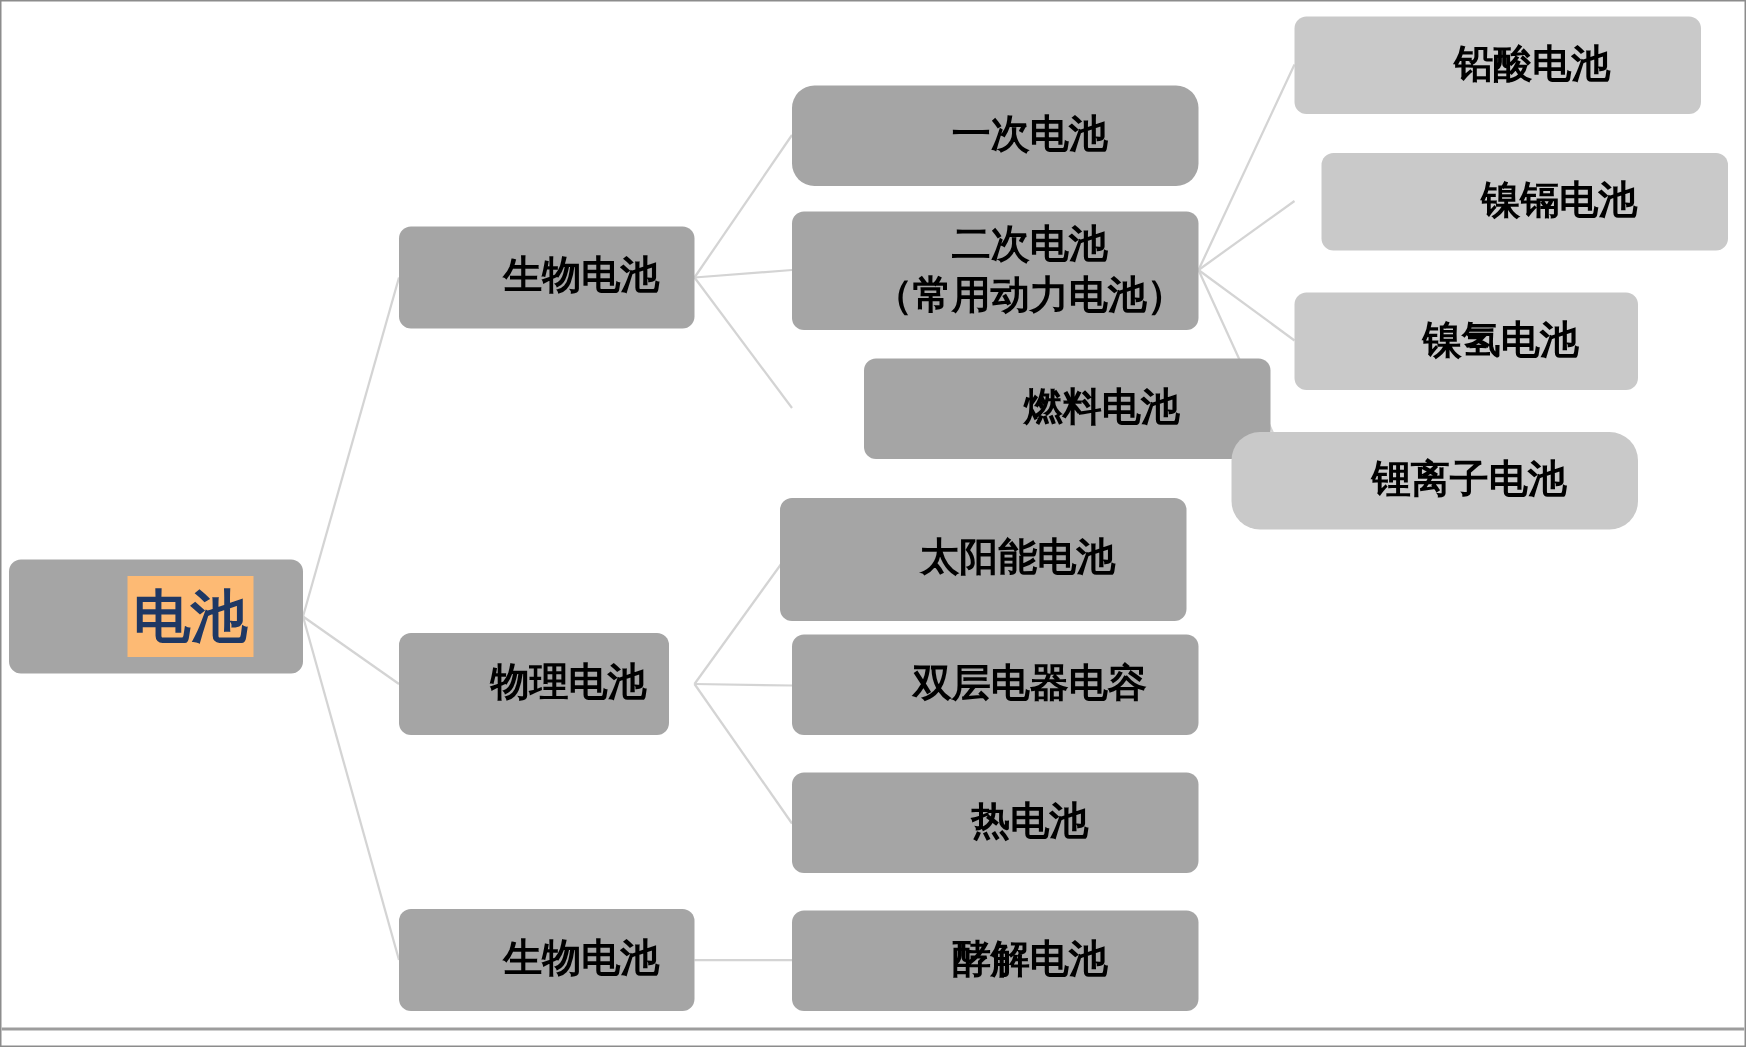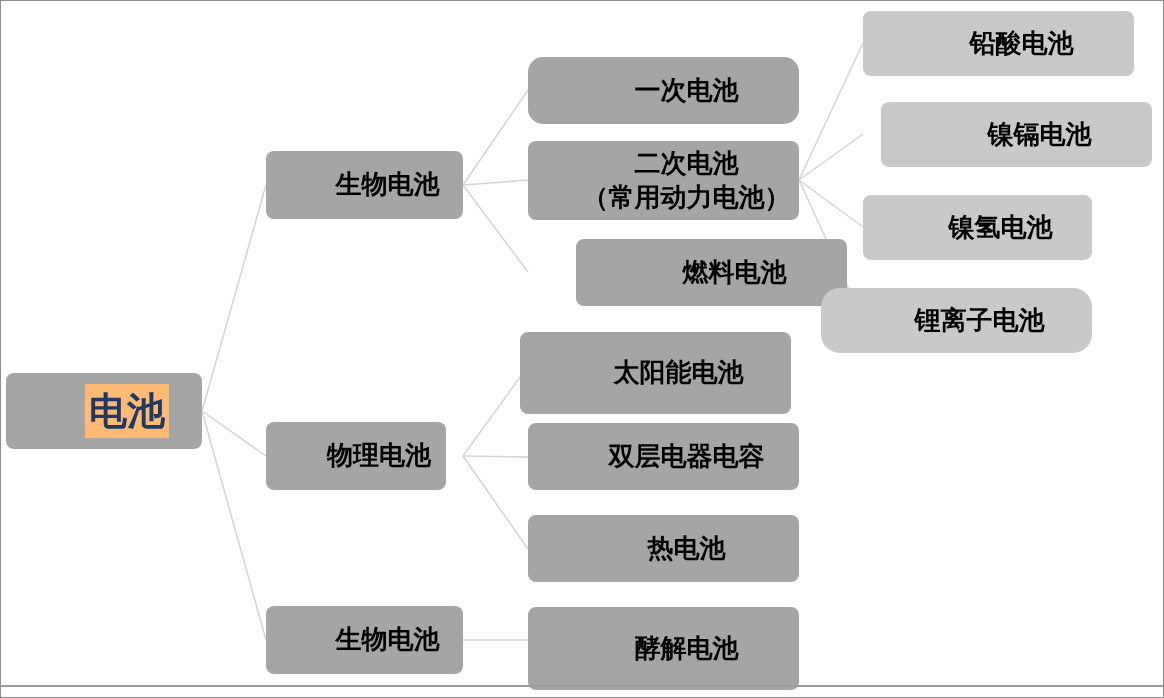--- a/index.html
+++ b/index.html
@@ -77,21 +77,21 @@
 
   <div class="node node-dark" style="left:527px;top:56px;width:271px;height:67px;border-radius:15px;">一次电池</div>
   <div class="node node-dark" style="left:527px;top:140px;width:271px;height:79px;">二次电池
 （常用动力电池）</div>
   <div class="node node-dark" style="left:527px;top:238px;width:271px;height:67px;margin-left:48px;">燃料电池</div>
 
   <div class="node node-dark" style="left:519px;top:331px;width:271px;height:82px;">太阳能电池</div>
   <div class="node node-dark" style="left:527px;top:514px;width:271px;height:67px;">热电池</div>
   <div class="node node-dark" style="left:527px;top:422px;width:271px;height:67px;">双层电器电容</div>
 
-  <div class="node node-dark" style="left:527px;top:606px;width:271px;height:83px;">酵解电池</div>
+  <div class="node node-dark" style="left:527px;top:606px;width:271px;height:67px;">酵解电池</div>
 
   <div class="node node-light" style="left:862px;top:10px;width:271px;height:65px;">铅酸电池</div>
   <div class="node node-light" style="left:862px;top:101px;width:271px;height:65px;margin-left:18px;">镍镉电池</div>
   <div class="node node-light" style="left:862px;top:194px;width:229px;height:65px;">镍氢电池</div>
   <div class="node node-light" style="left:820px;top:287px;width:271px;height:65px;border-radius:19px;">锂离子电池</div>
 
   <div class="bottom-rule"></div>
 </div>
 
 </body></html>

